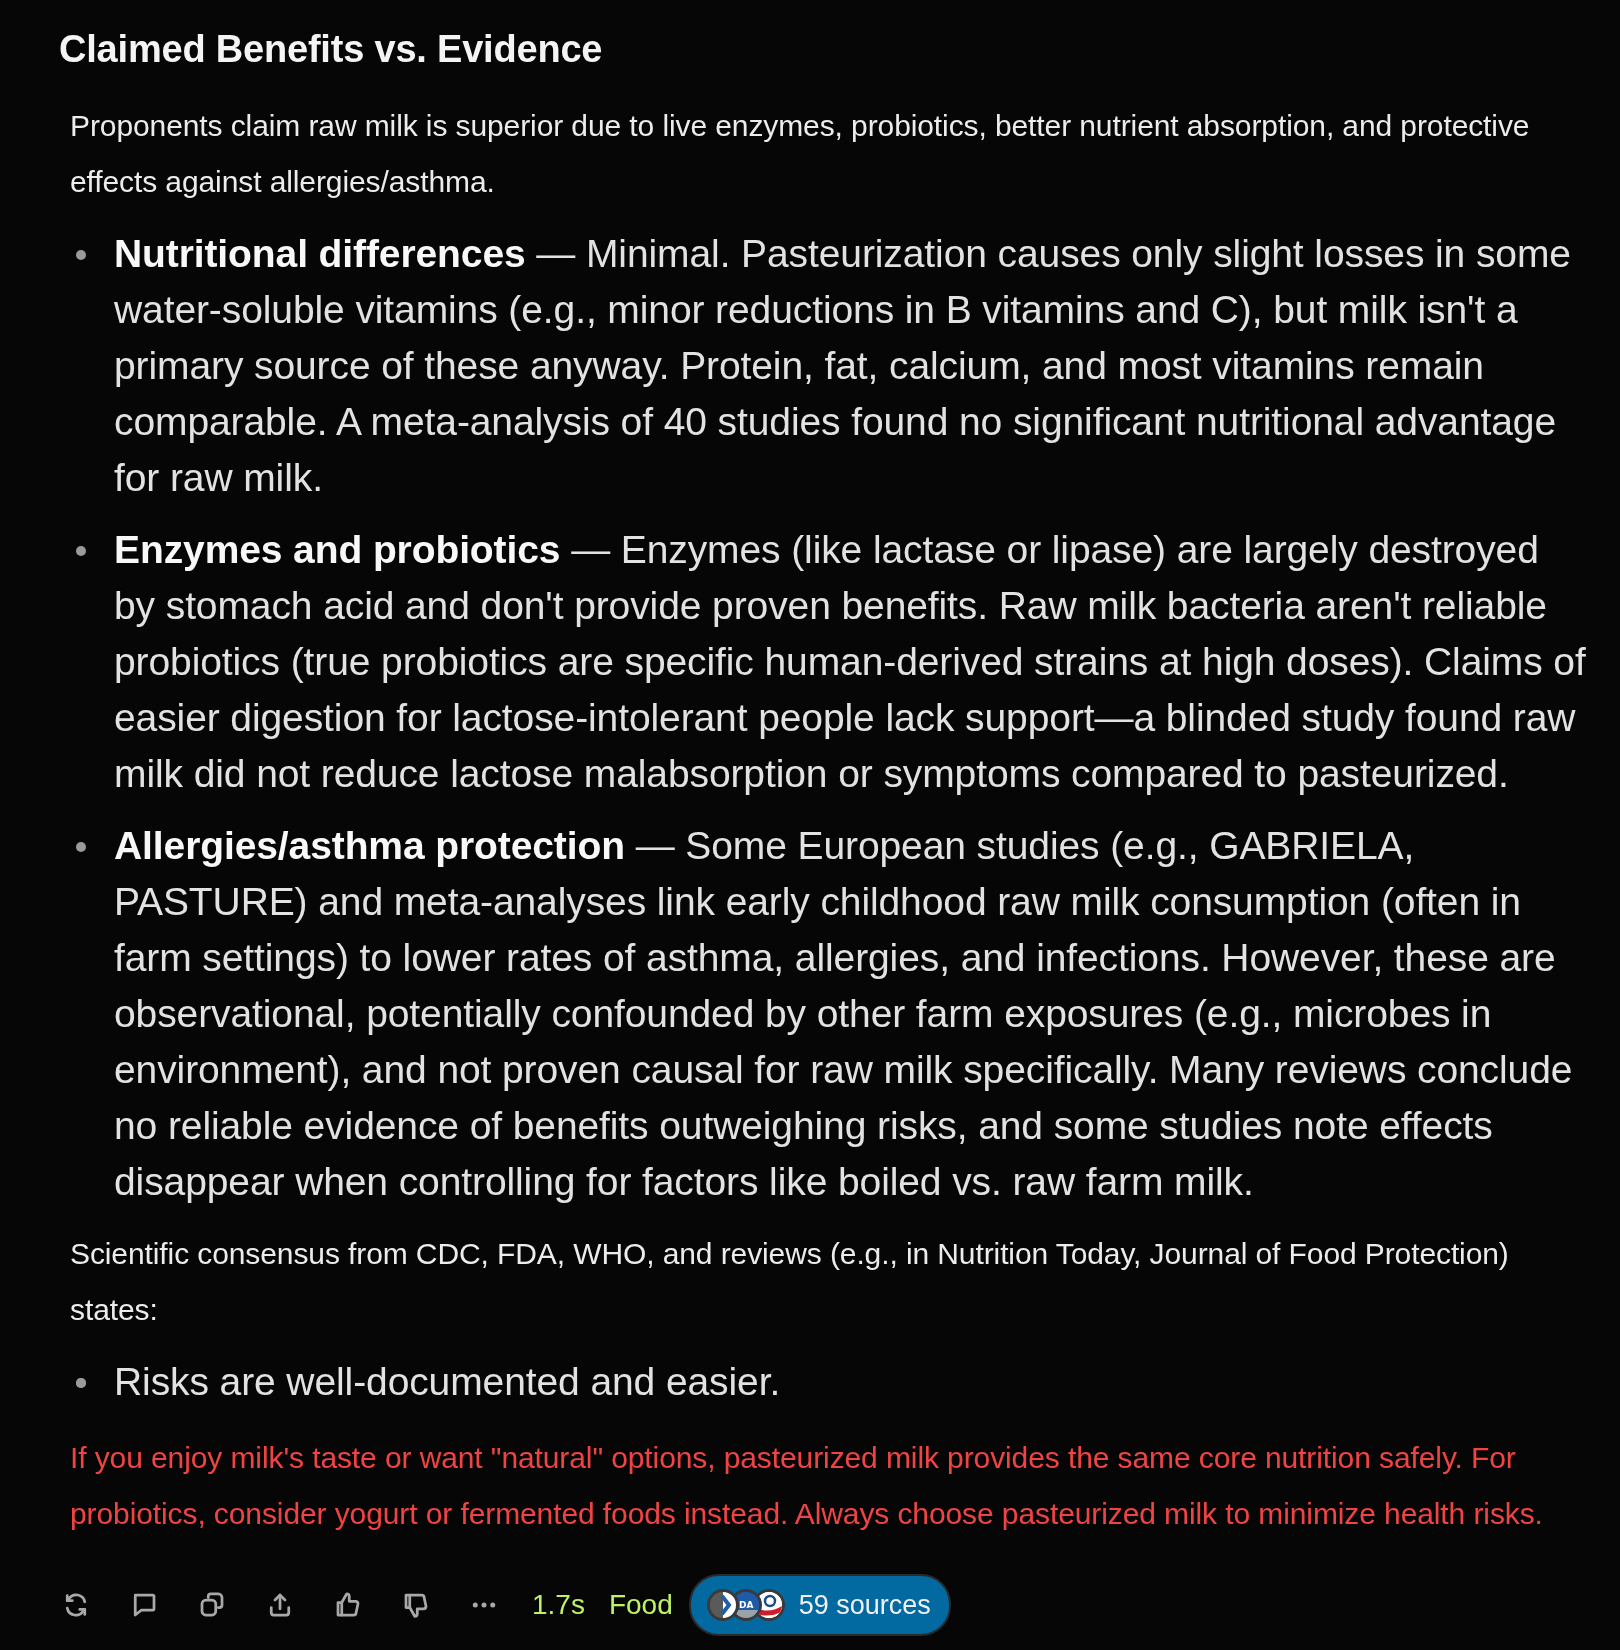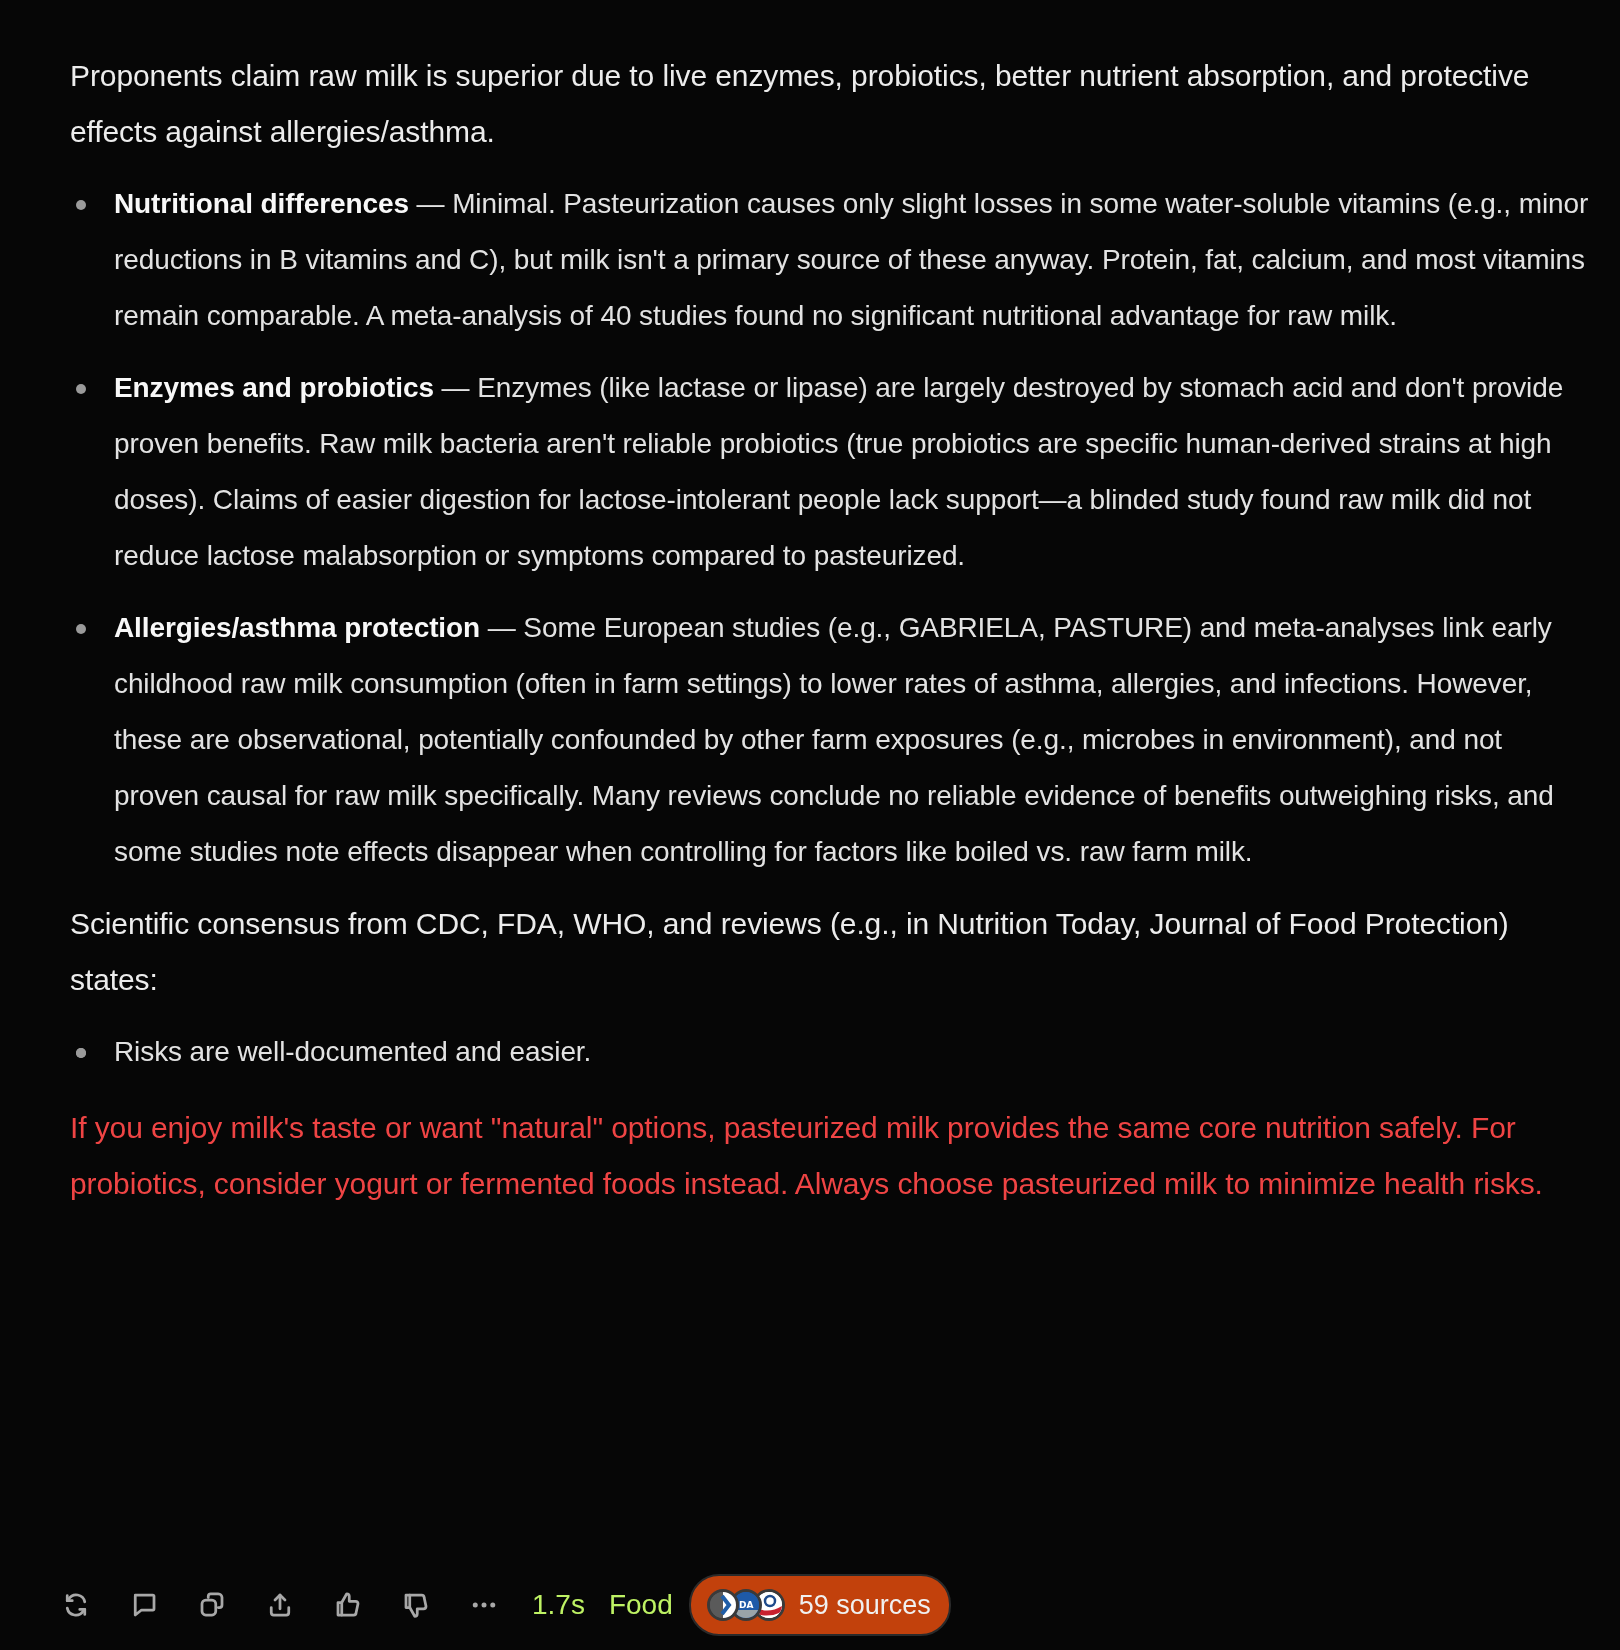--- a/index.html
+++ b/index.html
@@ -16,21 +16,21 @@
   }
   p {
     margin: 11px; font-size: 30px; line-height: 56px; color: #ececec;
     letter-spacing: -0.1px;
   }
   p.intro { margin-top: 24px; }
   ul { margin: 0; padding: 0; list-style: none; }
   ul.benefits { margin-top: 16px; }
   ul li {
     position: relative; padding-left: 55px;
-    font-size: 28px; line-height: 56px; color: #e2e2e2;
+    font-size: 39px; line-height: 56px; color: #e2e2e2;
     letter-spacing: -0.1px;
   }
   ul.benefits li { margin-bottom: 16px; }
   ul li .bullet {
     position: absolute; left: 17px; top: 24px;
     width: 10px; height: 10px; border-radius: 50%; background: #9a9a9a;
   }
   ul li b { color: #f8f8f8; font-weight: bold; }
   p.consensus { margin-top: 16px; }
   ul.conclusions { margin-top: 16px; }
@@ -44,39 +44,40 @@
   .tb-icon {
     width: 36px; height: 36px; display: flex; align-items: center; justify-content: center;
     margin-right: 32px; cursor: pointer;
   }
   .tb-icon svg { width: 30px; height: 30px; stroke: #a8a8a8; fill: none; stroke-width: 2.2; stroke-linecap: round; stroke-linejoin: round; }
   .tb-text { font-size: 28px; color: #bef264; margin-right: 24px; }
   .tb-text.first { margin-left: -2px; }
   .sources {
     display: flex; align-items: center;
     height: 58px; padding: 0 18px 0 16px;
-    border: 2px solid #2a2a2a; border-radius: 30px; background: #c2410c;
+    border: 2px solid #2a2a2a; border-radius: 30px; background: #0369a1;
     margin-left: -8px;
   }
   .favs { display: flex; align-items: center; margin-right: 14px; }
   .fav {
     width: 32px; height: 32px; border-radius: 50%;
     border: 3px solid #3a3a3a; box-sizing: border-box;
     overflow: hidden; position: relative;
   }
   .fav + .fav { margin-left: -9px; }
   .fav1 { background: #5d5d5d; z-index: 3; }
   .fav2 { background: #1e5aa8; z-index: 2; }
   .fav3 { background: #ffffff; z-index: 1; }
   .sources-label { font-size: 27px; color: #f0f0f0; }
 </style>
 </head>
 <body>
 
 <div class="content">
+  <h2>Claimed Benefits vs. Evidence</h2>
   <p class="intro">Proponents claim raw milk is superior due to live enzymes, probiotics, better nutrient absorption, and protective effects against allergies/asthma.</p>
 
   <ul class="benefits">
     <li>
       <span class="bullet"></span><b>Nutritional differences</b><span> — </span><span>Minimal. Pasteurization causes only slight losses in some water-soluble vitamins (e.g., minor reductions in B vitamins and C), but milk isn't a primary source of these anyway. Protein, fat, calcium, and most vitamins remain comparable. A meta-analysis of 40 studies found no significant nutritional advantage for raw milk.</span>
     </li>
     <li>
       <span class="bullet"></span><b>Enzymes and probiotics</b><span> — </span><span>Enzymes (like lactase or lipase) are largely destroyed by stomach acid and don't provide proven benefits. Raw milk bacteria aren't reliable probiotics (true probiotics are specific human-derived strains at high doses). Claims of easier digestion for lactose-intolerant people lack support—a blinded study found raw milk did not reduce lactose malabsorption or symptoms compared to pasteurized.</span>
     </li>
     <li>

